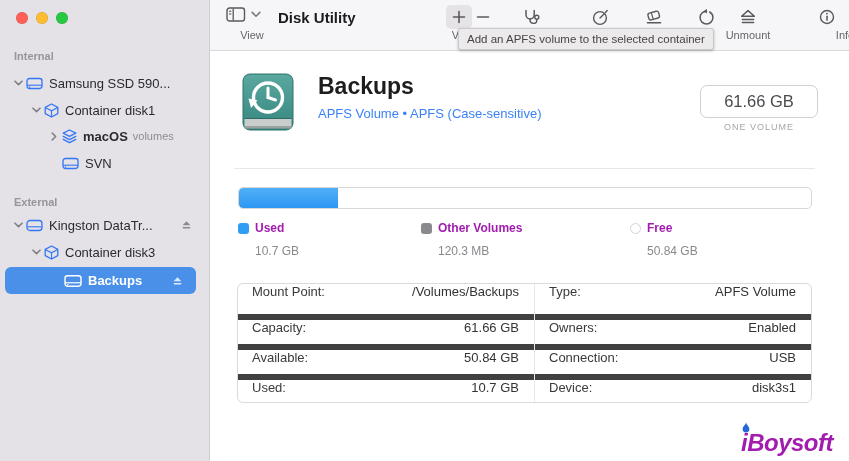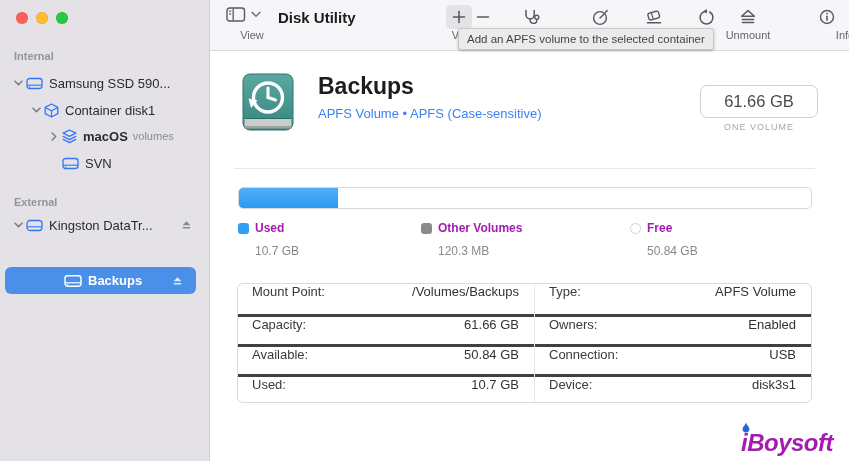--- a/index.html
+++ b/index.html
@@ -63,21 +63,21 @@
   .swatch { width:11px; height:11px; border-radius:3px; flex:none; }
   .swatch.free { border:1px solid #d4d4d8; border-radius:50%; background:#fff; }
   .legend-val { margin-top:9px; margin-left:17px; font-size:12px; color:#88888d; }
 
   .details { position:absolute; left:26px; top:232px; width:575px; height:120px;
              border:1px solid #dbdbde; border-radius:6px; display:grid;
              grid-template-columns:296px 1fr; background:#fff; }
   .dcol { display:grid; grid-template-rows:repeat(4,30px); }
   .dcol.right { border-left:1px solid #e9e9eb; }
   .dcell { display:flex; justify-content:space-between; font-size:13px; color:#3a3a3d; padding:0 15px 0 14px; }
-  .dcell + .dcell { border-top:3px solid #404040; }
+  .dcell + .dcell { border-top:6px solid #404040; }
   .dval { color:#333336; }
 
   .watermark { position:absolute; right:16px; bottom:4px; font-size:24px; font-style:italic;
                font-weight:800; color:#a21caf; letter-spacing:-0.5px; }
   .flame { position:absolute; left:0px; top:-7px; }
 </style>
 </head>
 <body>
 
 <div class="window">
@@ -168,20 +168,35 @@
       </span>
       <span class="row-label">Kingston DataTr...</span>
       <span class="eject">
         <svg width="11" height="10" viewBox="0 0 11 10">
             <path d="M1.6 5.3 L5.5 1.3 L9.4 5.3 Z" fill="#8a8a8f"></path>
             <rect x="1.6" y="7" width="7.8" height="1.6" rx="0.8" fill="#8a8a8f"></rect>
           </svg>
       </span>
     </div>
 
+    <div class="side-row ind2" style="top:239px;">
+      <span class="chev">
+        <svg width="9" height="6" viewBox="0 0 9 6">
+            <polyline points="1,1.2 4.5,4.6 8,1.2" fill="none" stroke="#7f7f84" stroke-width="1.6" stroke-linecap="round" stroke-linejoin="round"></polyline>
+          </svg>
+      </span>
+      <span class="tree-icon">
+        <svg width="15" height="15" viewBox="0 0 15 15">
+            <polygon points="7.5,1 13.8,4.4 13.8,10.6 7.5,14 1.2,10.6 1.2,4.4" fill="none" stroke="#3576f5" stroke-width="1.3" stroke-linejoin="round"></polygon>
+            <polyline points="1.2,4.4 7.5,7.8 13.8,4.4" fill="none" stroke="#3576f5" stroke-width="1.1"></polyline>
+            <line x1="7.5" y1="7.8" x2="7.5" y2="14" stroke="#3576f5" stroke-width="1.1"></line>
+          </svg>
+      </span>
+      <span class="row-label">Container disk3</span>
+    </div>
 
     <div class="selected-row">
       <span style="width:59px;"></span>
       <span class="tree-icon">
         <svg width="18" height="14" viewBox="0 0 18 14">
             <rect x="1" y="1.8" width="16" height="10.4" rx="2.6" fill="none" stroke="#ffffff" stroke-width="1.4"></rect>
             <line x1="1" y1="8.8" x2="17" y2="8.8" stroke="#ffffff" stroke-width="1.2"></line>
             <circle cx="3.8" cy="10.7" r="0.7" fill="#ffffff"></circle>
           </svg>
       </span>

